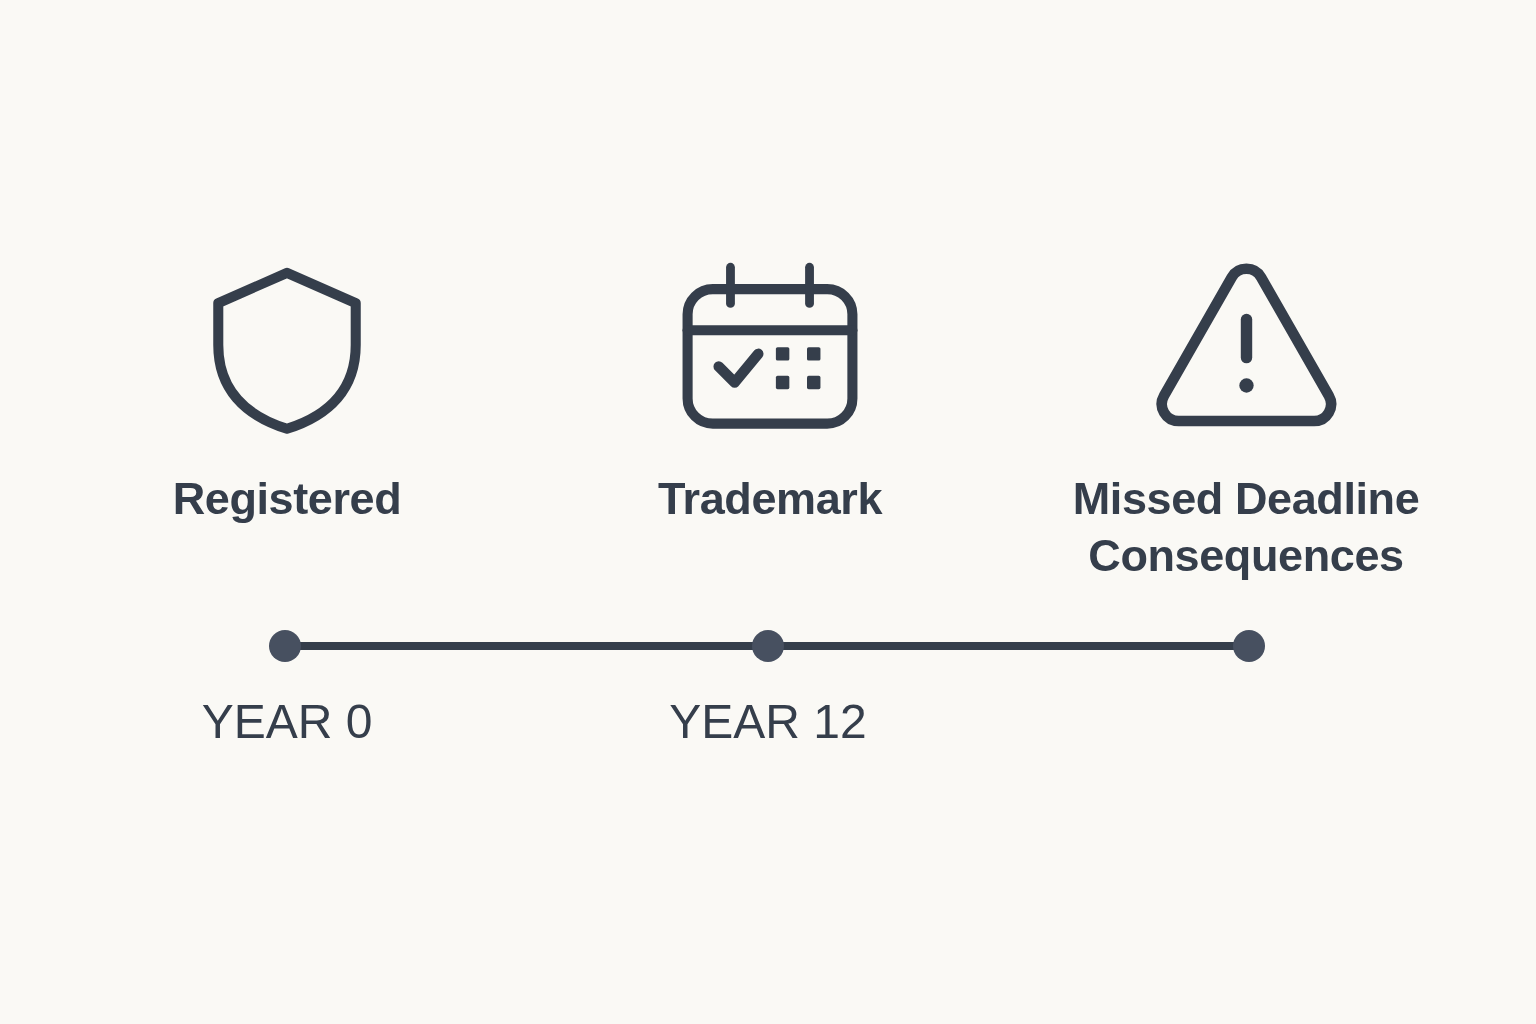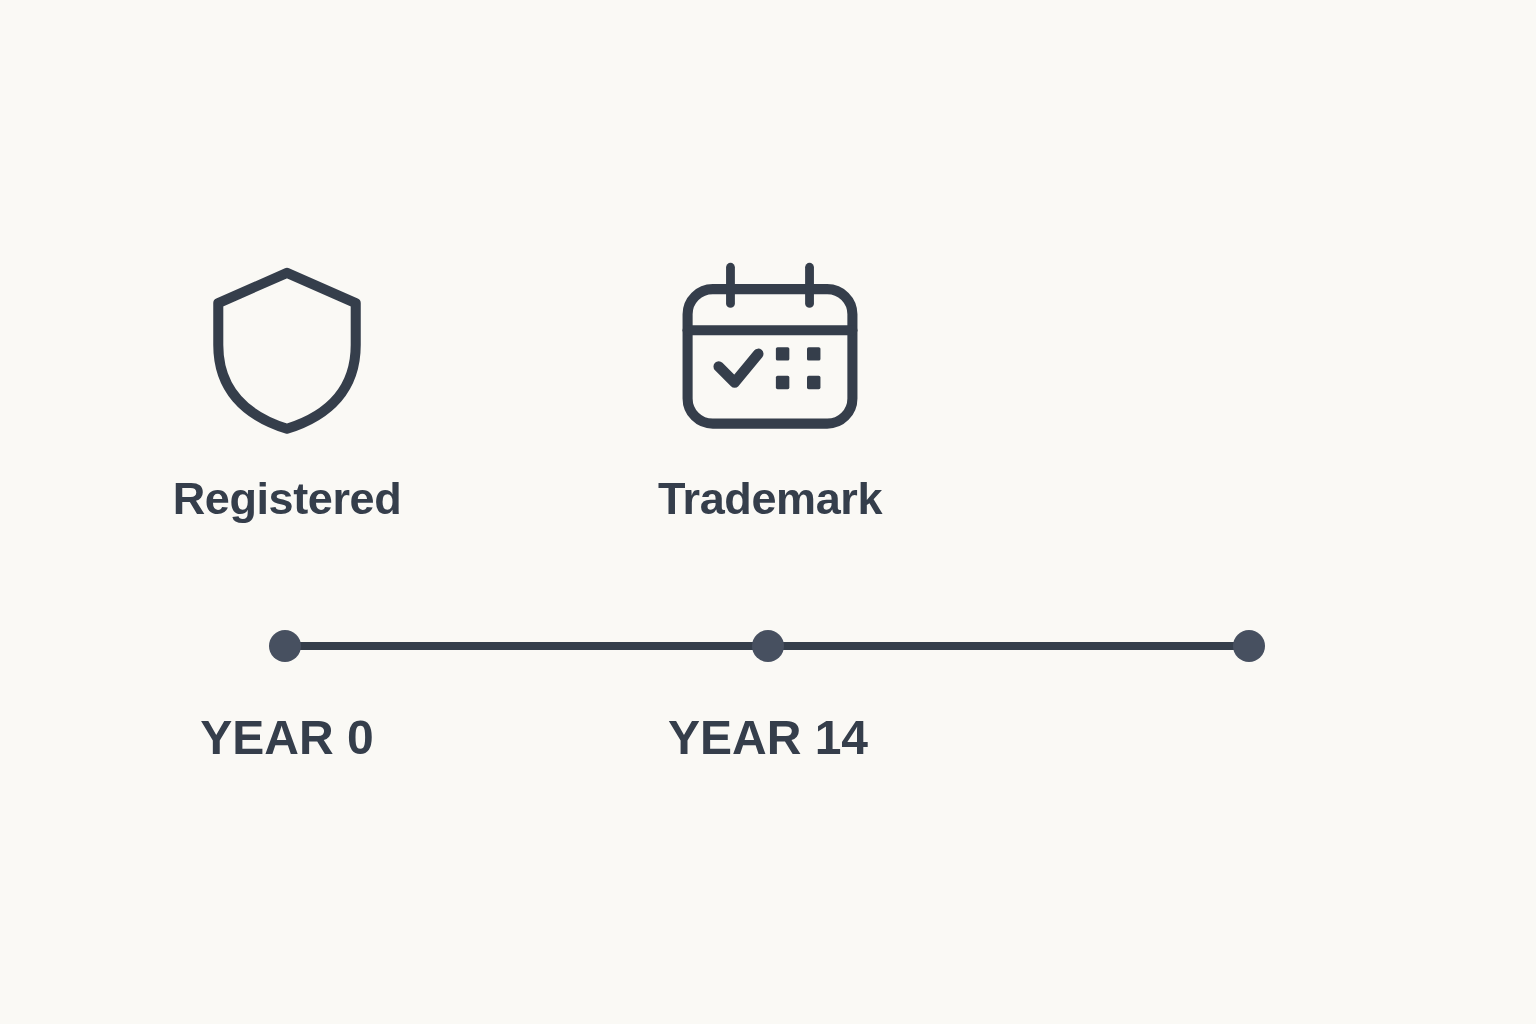--- a/index.html
+++ b/index.html
@@ -69,26 +69,26 @@
     width: 32px;
     height: 32px;
     border-radius: 50%;
     background: var(--dot);
   }
   .tl-dot-1 { left: 269px; }
   .tl-dot-2 { left: 752px; }
   .tl-dot-3 { left: 1233px; }
   .year {
     position: absolute;
-    top: 710px;
+    top: 694px;
     width: 340px;
     text-align: center;
     font-size: 48px;
     line-height: 56px;
-    font-weight: 700;
+    font-weight: 400;
     letter-spacing: 0;
     color: var(--ink);
   }
   .year-1 { left: 117px; }
   .year-2 { left: 598px; }
 </style>
 </head>
 <body>
 
 <div class="canvas">
@@ -116,22 +116,35 @@
         <rect x="16.4" y="10.6" width="1.6" height="1.6" rx="0.2" fill="currentColor" stroke="none"></rect>
         <rect x="12.7" y="14.0" width="1.6" height="1.6" rx="0.2" fill="currentColor" stroke="none"></rect>
         <rect x="16.4" y="14.0" width="1.6" height="1.6" rx="0.2" fill="currentColor" stroke="none"></rect>
       </svg>
     </div>
     <div class="title">
       <span>Trademark</span>
     </div>
   </div>
 
+  <div class="col col-3">
+    <div class="icon-box">
+      <svg width="203" height="186" viewBox="0 0 24 22" fill="none" stroke="currentColor" stroke-width="1.25" stroke-linecap="round" stroke-linejoin="round">
+        <path d="m21.73 16.4-8-14a2 2 0 0 0-3.48 0l-8 14A2 2 0 0 0 4 19.4h16a2 2 0 0 0 1.73-3Z"></path>
+        <line x1="12" y1="7.4" x2="12" y2="11.9" stroke-width="1.35"></line>
+        <circle cx="12" cy="15.2" r="0.85" fill="currentColor" stroke="none"></circle>
+      </svg>
+    </div>
+    <div class="title">
+      <span>Missed Deadline</span>
+      <span>Consequences</span>
+    </div>
+  </div>
 
   <div class="tl-line"></div>
   <div class="tl-dot tl-dot-1"></div>
   <div class="tl-dot tl-dot-2"></div>
   <div class="tl-dot tl-dot-3"></div>
 
   <div class="year year-1">YEAR 0</div>
-  <div class="year year-2">YEAR 14</div>
+  <div class="year year-2">YEAR 12</div>
 
 </div>
 
 </body></html>

